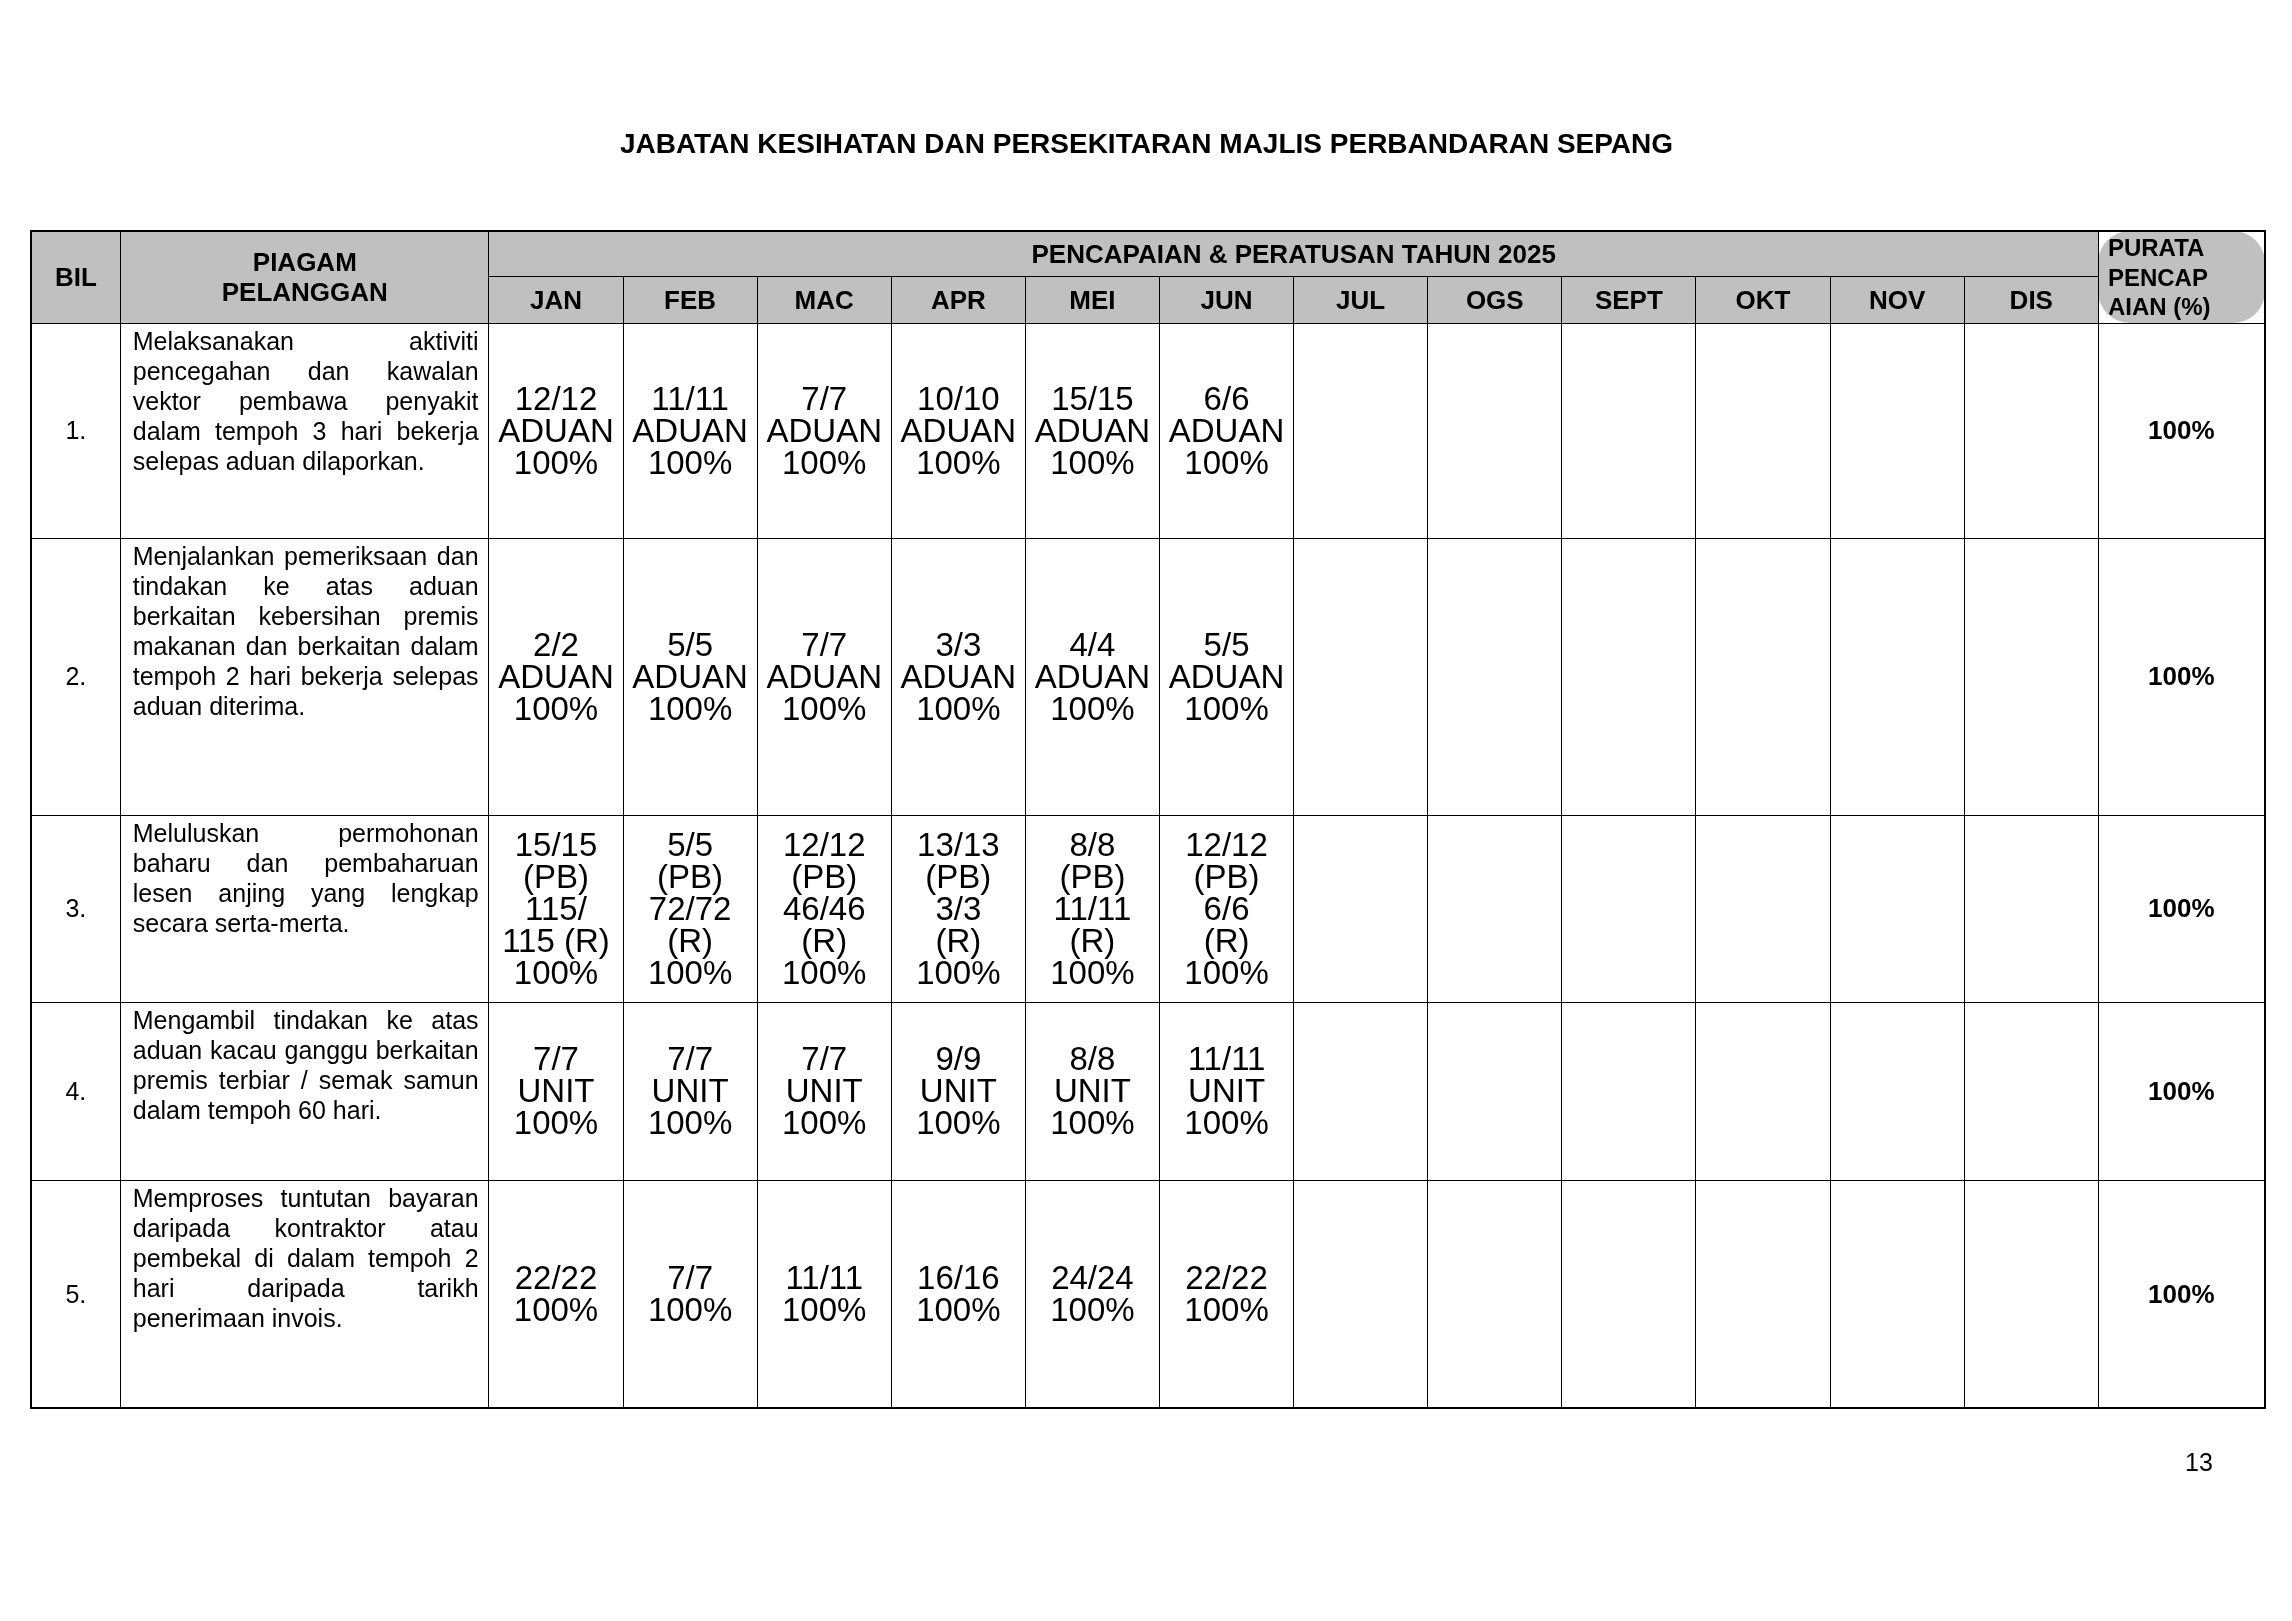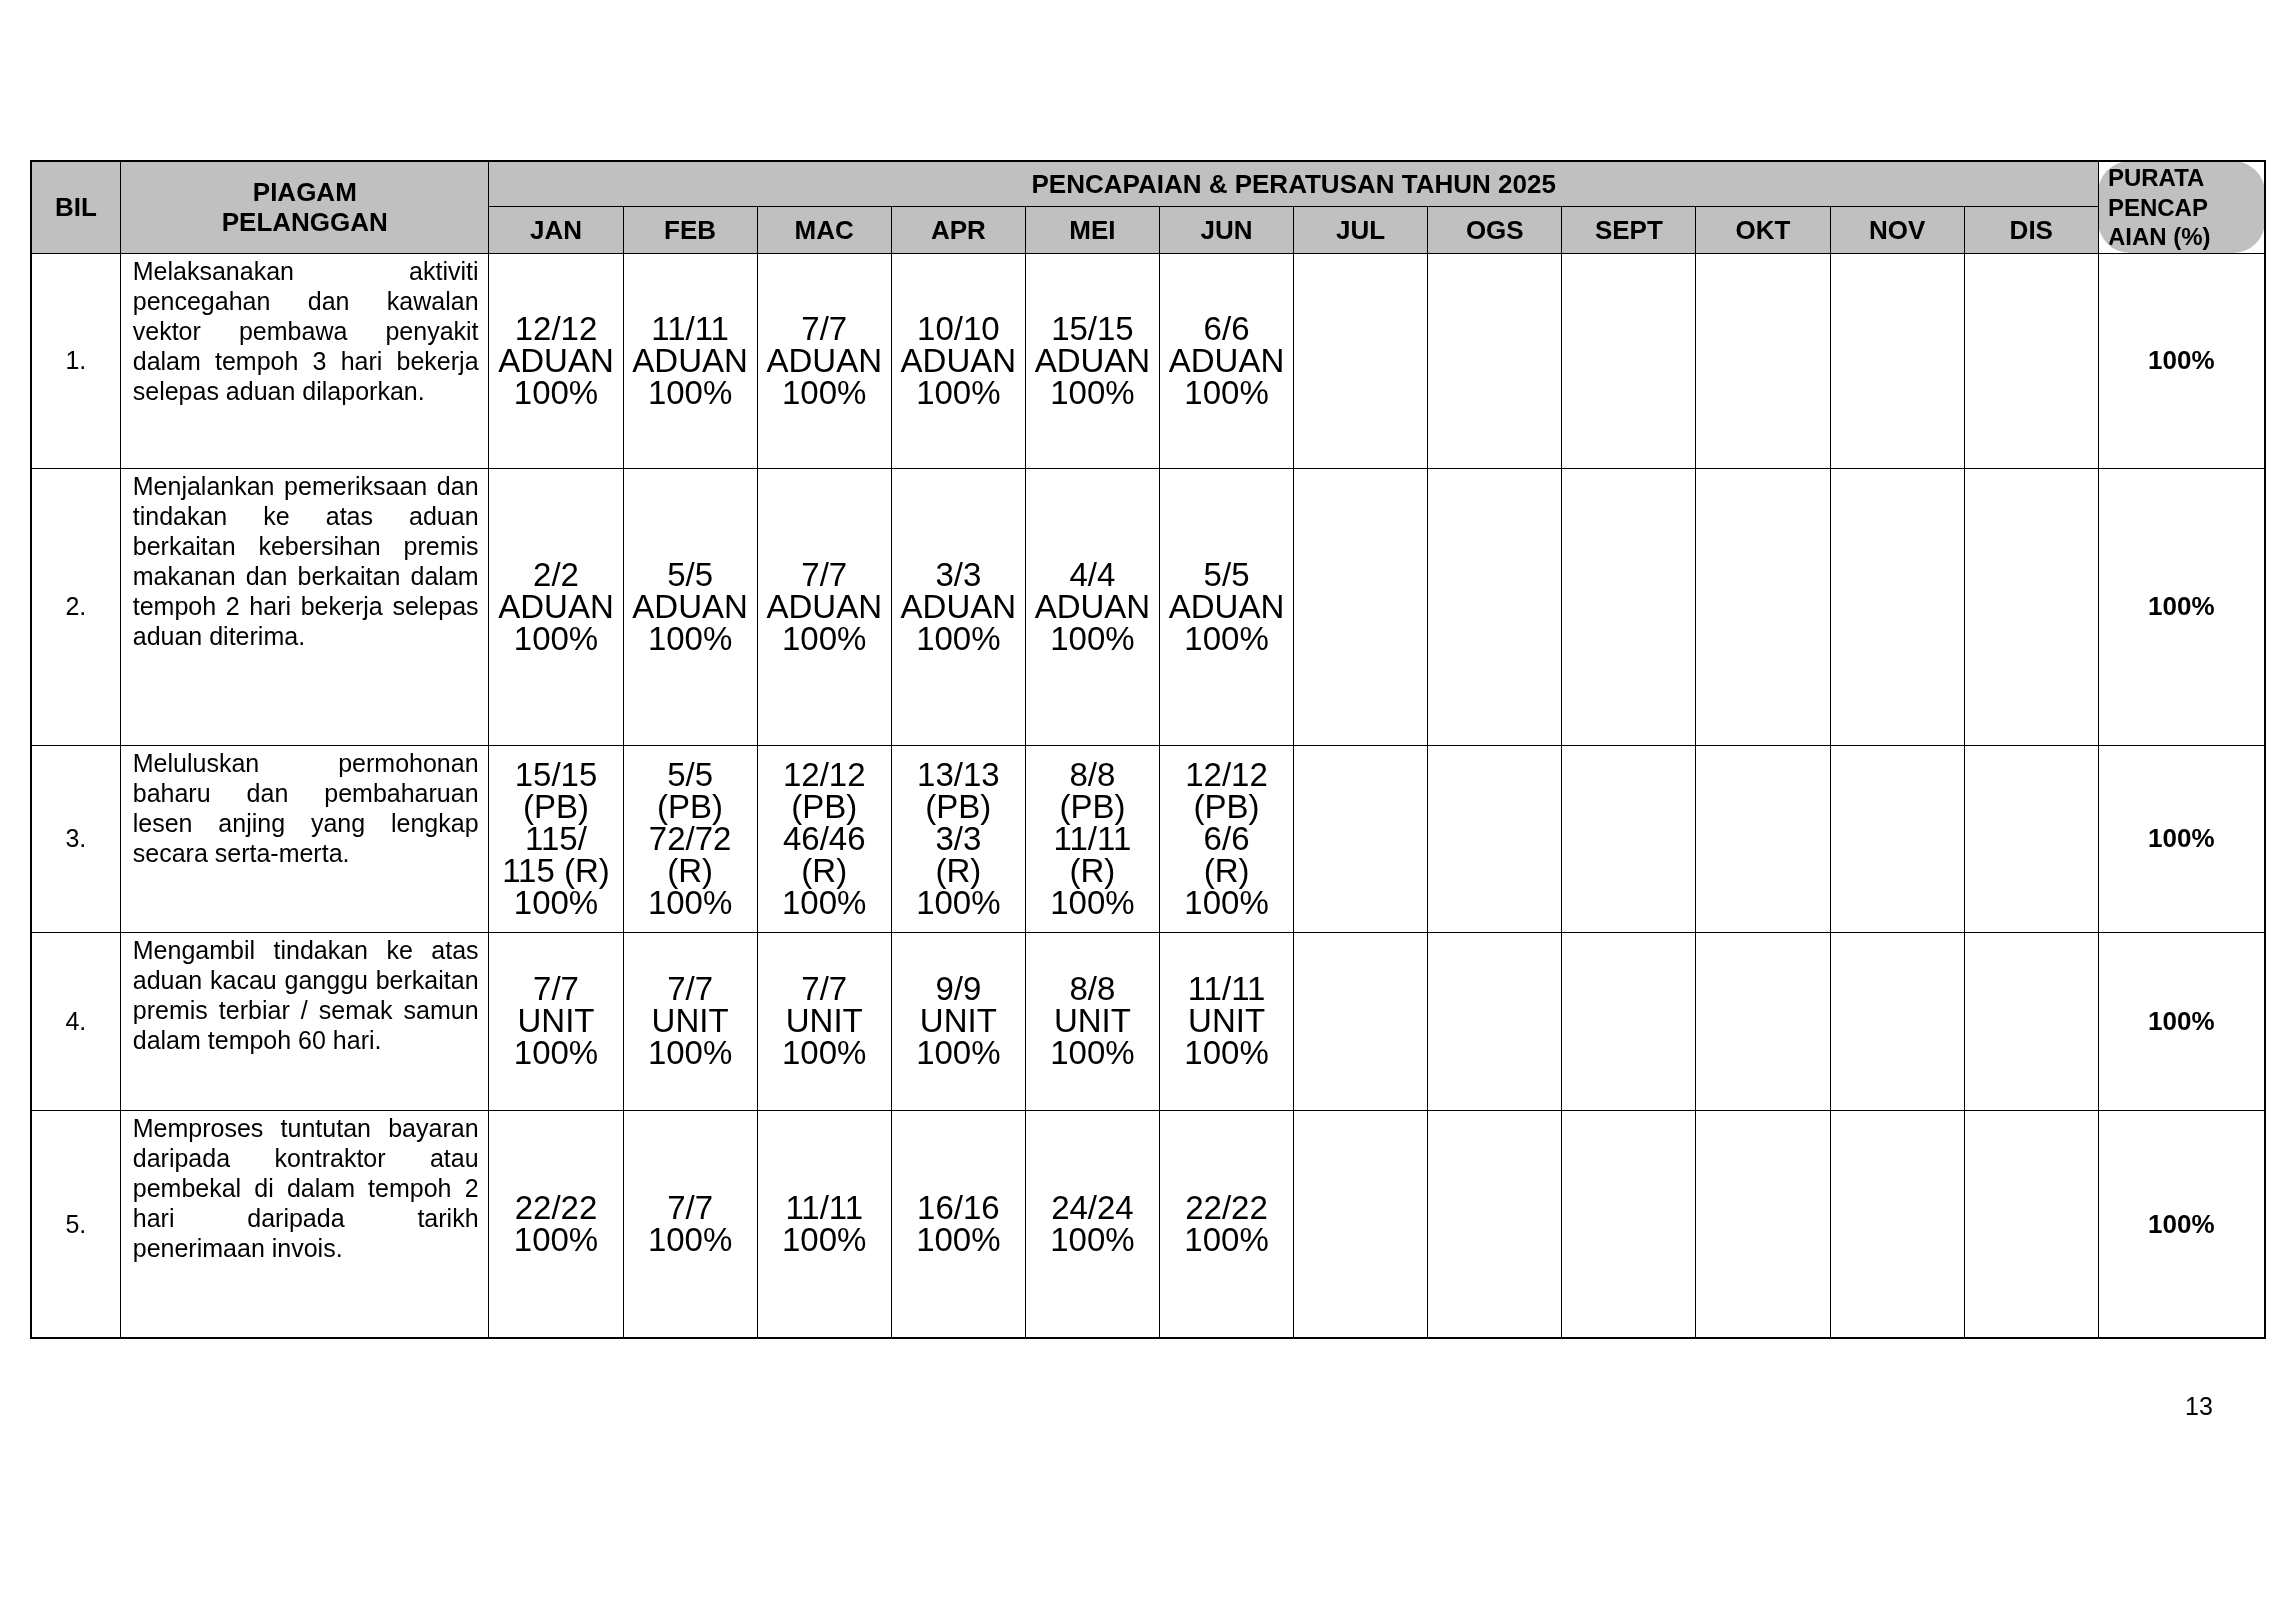--- a/index.html
+++ b/index.html
@@ -76,28 +76,29 @@
   }
   td.purata {
     text-align: center;
     vertical-align: middle;
     font-weight: bold;
     font-size: 26px;
   }
   .page-number {
     position: absolute;
     left: 2185px;
-    top: 1392px;
+    top: 1448px;
     font-size: 25px;
   }
 </style>
 </head>
 <body>
 
 <div class="page-title">
+  <div>JABATAN KESIHATAN DAN PERSEKITARAN MAJLIS PERBANDARAN SEPANG</div>
 </div>
 
 <table class="charter">
   <colgroup>
     <col style="width:90px">
     <col style="width:368px">
     <col style="width:134px">
       <col style="width:134px">
       <col style="width:134px">
       <col style="width:134px">

